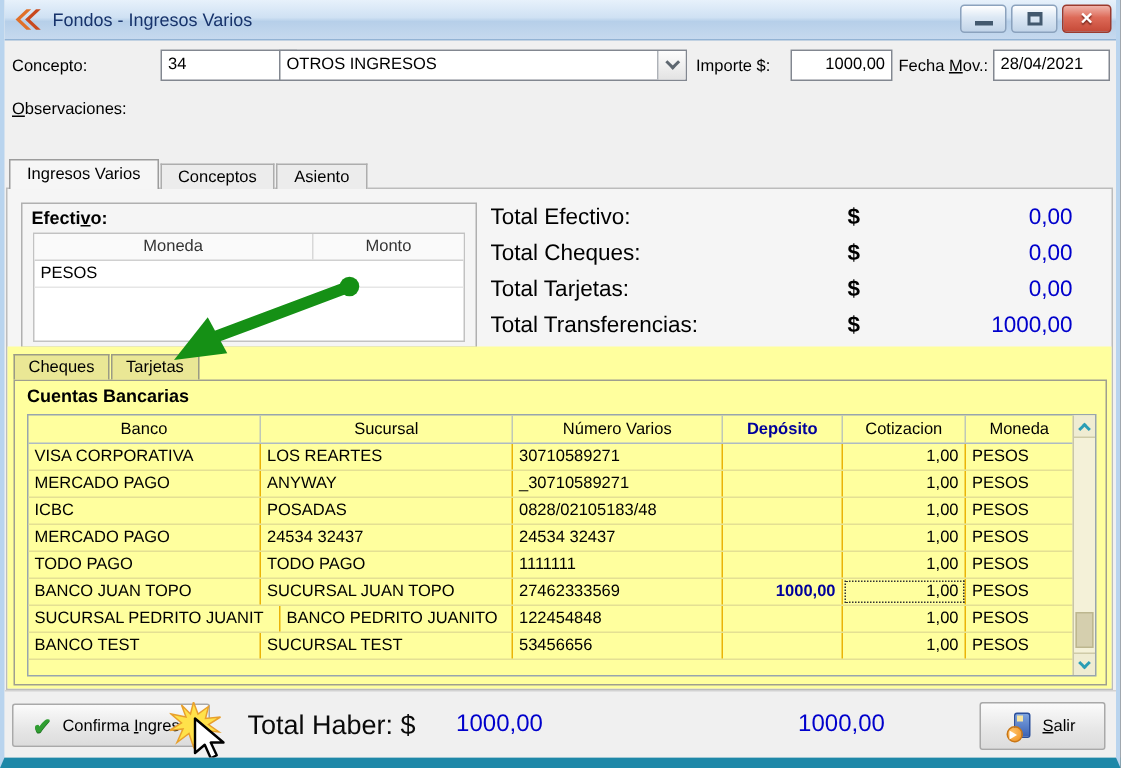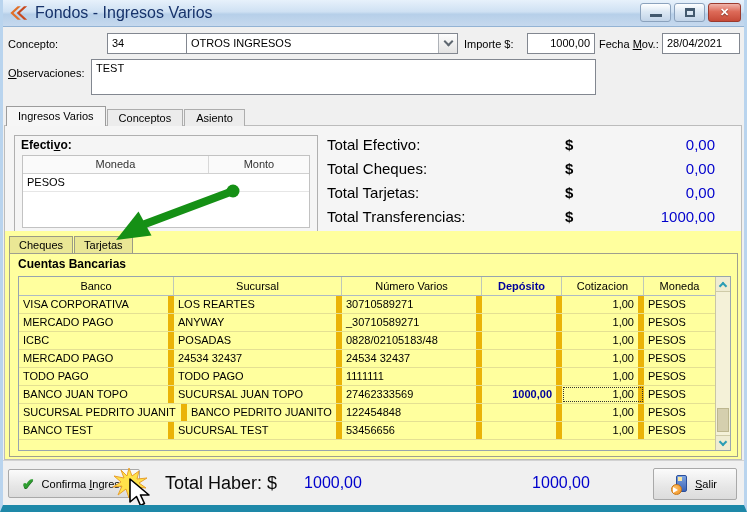--- a/index.html
+++ b/index.html
@@ -16,21 +16,21 @@
   }
 
   
   .titlebar{
     position:absolute; left:0; top:0; right:0; height:27px;
     background:linear-gradient(#e7f1fb 0%, #cfe1f3 45%, #b6cfe9 55%, #c6d9ee 100%);
     border-bottom:1px solid #93b3d4;
     display:flex; align-items:center; padding-left:6px;
   }
   .app-icon{ width:20px; height:16px; margin-right:6px; }
-  .title-text{ font-size:16px; color:#17336b; }
+  .title-text{ font-size:12px; color:#17336b; }
   .winbtns{ position:absolute; right:3px; top:3px; display:flex; gap:3px; }
   .wbtn{
     width:31px; height:19px; border:1px solid #8ba2bd; border-radius:3px;
     background:linear-gradient(#ffffff,#dce8f4 45%,#c2d4e8);
     display:flex; align-items:center; justify-content:center; cursor:pointer;
   }
   .wbtn.close{
     width:33px; border-color:#9b3a2e;
     background:linear-gradient(#f0b4ab,#dd6a58 45%,#c64a38);
     color:#fff; font-weight:bold; font-size:11px; text-shadow:0 1px 1px #7c2a20;
@@ -104,21 +104,21 @@
   .ptab.active{ height:20px; line-height:19px; background:#ffff9e; border-color:#8a8a8a; z-index:4; position:relative; }
   .cuentas-group{ position:absolute; left:4px; top:22px; width:729px; height:204px; border:1px solid #9f9f8f; z-index:2; }
   .cuentas-label{ position:absolute; left:8px; top:3px; font-size:12px; font-weight:bold; }
 
   
   .btable{ position:absolute; left:8px; top:22px; width:713px; height:175px; border:1px solid #98a5ae; background:#ffff9e; }
   .bhead{ display:flex; height:19px; border-bottom:1px solid #aebbc4; }
   .bh{ font-size:11px; text-align:center; line-height:18px; color:#000; border-right:1px solid #bfc8b8; overflow:hidden; white-space:nowrap; }
   .bh.deposit{ color:#00009b; font-weight:bold; }
   .brow{ display:flex; height:18px; border-bottom:1px solid #e4e093; cursor:default; }
-  .bc{ font-size:11px; line-height:17px; padding:0 4px; overflow:hidden; white-space:nowrap; border-right:6px solid #eab308; }
+  .bc{ font-size:11px; line-height:17px; padding:0 4px; overflow:hidden; white-space:nowrap; border-right:1px solid #eab308; }
   .w-banco{ width:155px; } .w-suc{ width:168px; } .w-num{ width:140px; }
   .w-dep{ width:80px; text-align:right; } .w-cot{ width:82px; text-align:right; } .w-mon{ width:71px; border-right:none; }
   .bc.dep-val{ font-weight:bold; color:#00009b; }
   .bc.focus-cell{ outline:1px dotted #333; outline-offset:-2px; }
 
   .vscroll{
     position:absolute; right:0; top:0; bottom:0; width:15px;
     background:#f4f1d8; border-left:1px solid #c9c6a6;
   }
   .sarrow{ position:absolute; left:0; width:14px; height:15px; background:#efecd2; display:flex; align-items:center; justify-content:center; cursor:pointer; }
@@ -183,21 +183,20 @@
     <div class="cbtn">
         <div class="chev"></div>
       </div>
   </div>
   <span class="lbl" style="left:461px; top:38px;">Importe $:</span>
   <div class="field right" style="left:524px; top:33px; width:68px; height:21px;">1000,00</div>
   <span class="lbl" style="left:596px; top:38px;"><span>Fecha </span><span class="mn">M</span><span>ov.:</span></span>
   <div class="field" style="left:659px; top:33px; width:78px; height:21px;">28/04/2021</div>
 
   <span class="lbl" style="left:5px; top:67px;"><span class="mn">O</span><span>bservaciones:</span></span>
-  <div class="obs-area" style="left:88px; top:59px; width:505px; height:36px;">TEST</div>
 
   <div class="tabstrip">
     <div class="tab active">Ingresos Varios</div>
     <div class="tab">Conceptos</div>
     <div class="tab">Asiento</div>
   </div>
 
   <div class="tabpage">
 
     <div class="efect-group">

